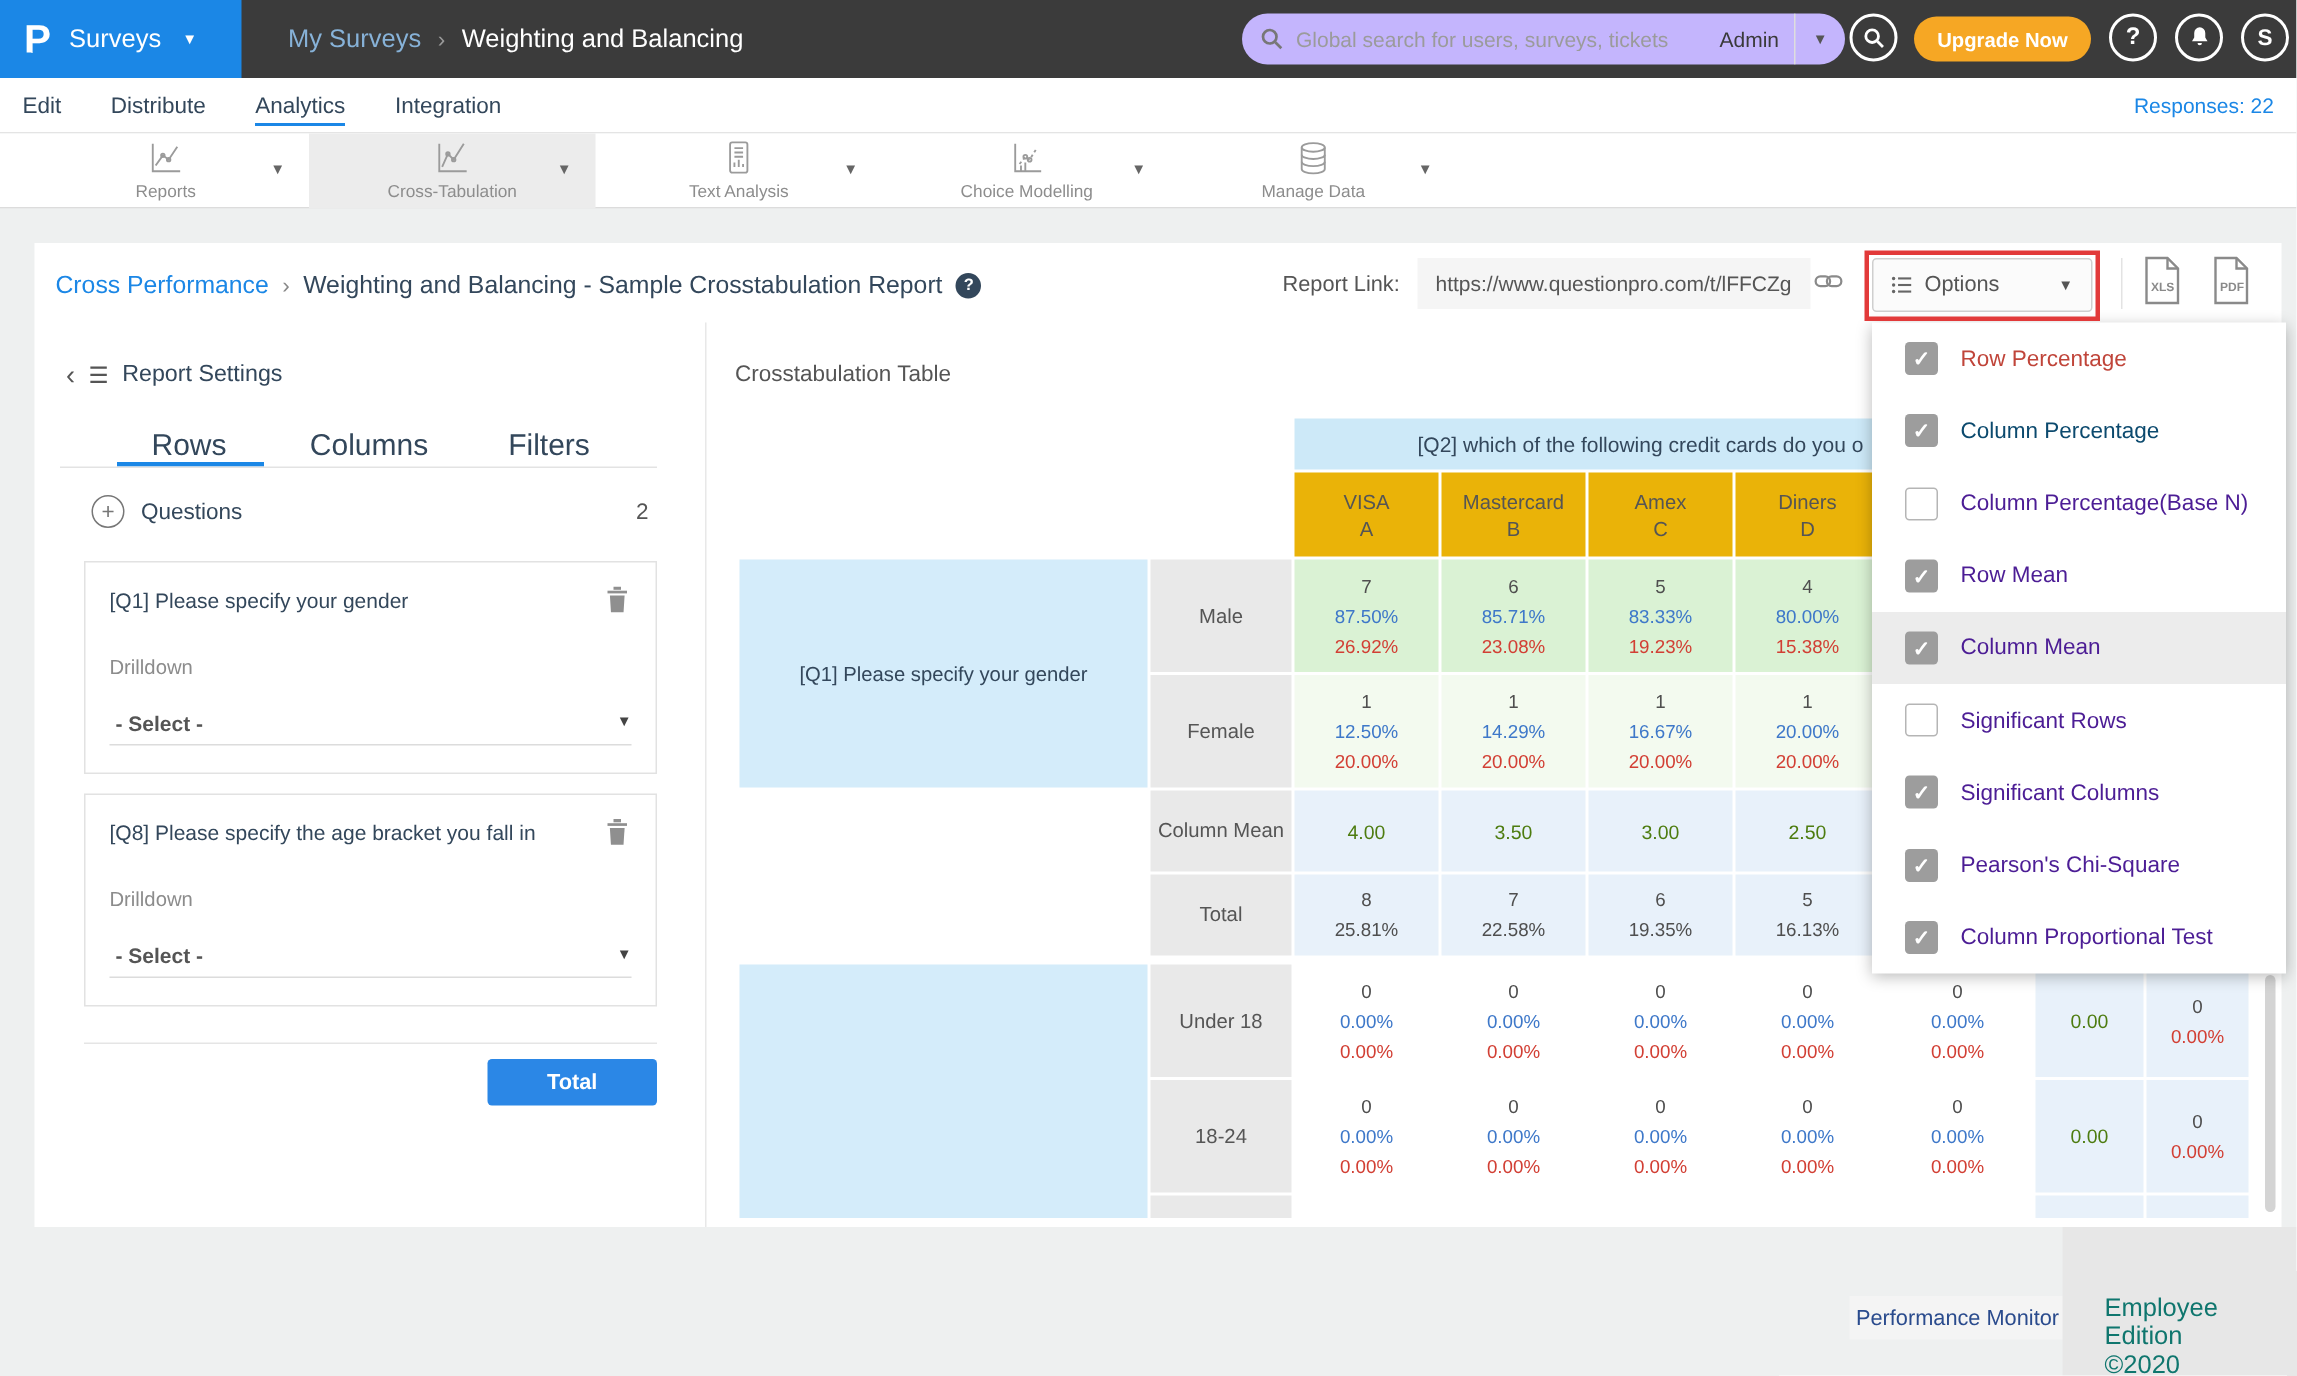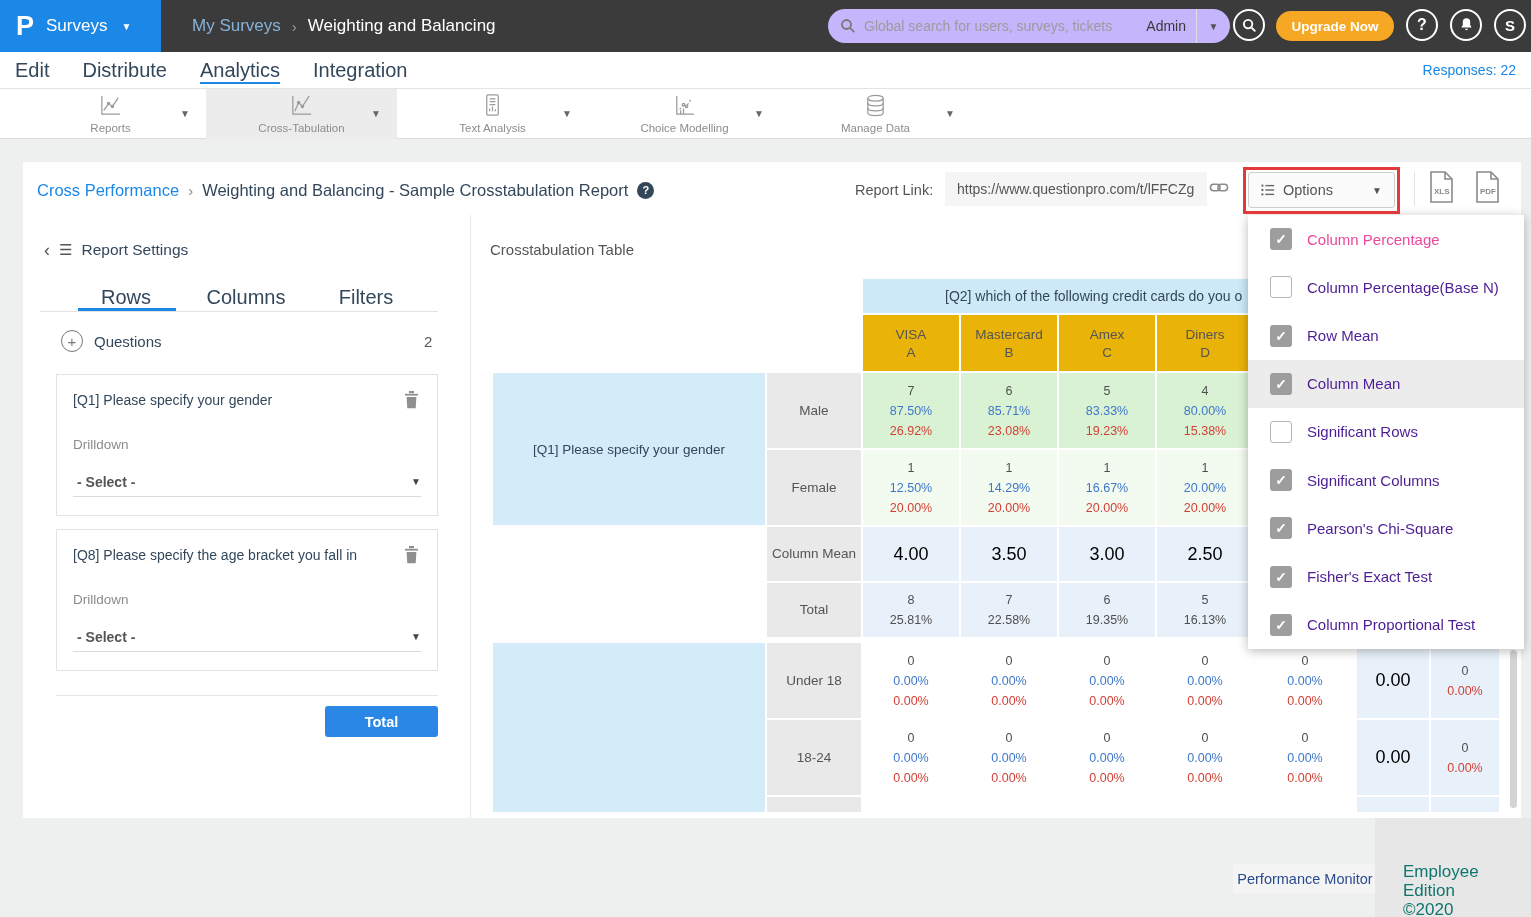--- a/index.html
+++ b/index.html
@@ -32,21 +32,21 @@
   .search-scope { color:#3a3a3a; font-size:14px; padding:0 10px; }
   .scope-caret-box { width:34px; height:34px; border-left:1px solid #dedede; color:#555; font-size:10px; }
   .circle-btn { width:32px; height:32px; border:2px solid #fff; border-radius:50%; color:#fff; }
   .upgrade-btn { left:1276px; top:11px; width:118px; height:30px; background:#f6a724; border-radius:15px; color:#fff; font-size:13.5px; font-weight:bold; }
   .q-circle { font-size:16px; font-weight:bold; }
   .avatar-circle { font-size:15px; font-weight:bold; }
 
   
   .navbar { left:0; top:52px; width:1531px; height:37px; background:#fff; border-bottom:1px solid #e4e4e4; }
   .nav-items { left:15px; top:0; height:36px; gap:33px; }
-  .nav-item { position:relative; color:#33475b; font-size:20px; height:36px; display:flex; align-items:center; cursor:pointer; }
+  .nav-item { position:relative; color:#33475b; font-size:15px; height:36px; display:flex; align-items:center; cursor:pointer; }
   .nav-item.active::after { content:""; position:absolute; left:0; right:0; bottom:4px; height:2px; background:#1b87e6; }
   .responses { right:15px; top:0; height:36px; color:#1b87e6; font-size:14px; }
 
   
   .toolbar { left:0; top:89px; width:1531px; height:50px; background:#fff; border-bottom:1px solid #dcdcdc; }
   .tool-cell { position:absolute; top:0; width:191px; height:50px; cursor:pointer; }
   .tool-cell.active { background:#ececec; }
   .tool-icon { position:absolute; left:0; right:0; top:4px; display:flex; justify-content:center; }
   .tool-label { position:absolute; left:0; right:0; bottom:5px; text-align:center; font-size:11.5px; color:#8d8d8d; }
   .tool-caret { position:absolute; right:16px; top:19px; font-size:10px; color:#666; }
@@ -102,34 +102,34 @@
   .q-label-cell { left:493px; width:272px; background:#d4ecfa; color:#33475b; font-size:13.5px; text-align:center; padding:0 20px; }
   .rowhead { left:767px; width:94px; background:#e9e9e9; color:#555; font-size:13.5px; flex-direction:column; line-height:18px; text-align:center; }
   .cell { flex-direction:column; line-height:20px; font-size:12.5px; }
   .cell .cnt { color:#4f4f4f; }
   .cell .rp { color:#3e78c9; }
   .cell .cp { color:#d23f34; }
   .green1 { background:#daf2d4; }
   .green2 { background:#f3faef; }
   .statblue { background:#e8f1fa; }
   .whitecell { background:#fff; }
-  .stat-val { color:#000000; font-size:18px; }
+  .stat-val { color:#4d7c0f; font-size:13px; }
   .scrollbar-v { left:1510px; top:650px; width:7px; height:158px; background:#d4d4d4; border-radius:4px; }
 
   
   .dropdown { left:1248px; top:215px; width:276px; height:434px; background:#fff; box-shadow:0 2px 10px rgba(0,0,0,0.28); z-index:50; display:flex; flex-direction:column; }
   .dd-item { flex:1; display:flex; align-items:center; padding-left:22px; cursor:pointer; }
   .dd-item.hl { background:#ececec; }
   .cb { width:22px; height:22px; border-radius:3px; flex:none; }
   .cb.on { background:#9d9d9d; display:flex; align-items:center; justify-content:center; }
   .cb.on::after { content:"\2713"; color:#fff; font-size:14px; font-weight:bold; }
   .cb.off { background:#fff; border:1px solid #b5b5b5; }
   .dd-label { margin-left:15px; font-size:15px; color:#4c1d95; }
   .dd-label.red { color:#c0453a; }
-  .dd-label.blue { color:#ec4899; }
+  .dd-label.blue { color:#0c4a6e; }
 
   
   .perf-monitor { left:1233px; top:864px; width:144px; height:29px; background:#f4f4f4; color:#2a4b8d; font-size:14.5px; cursor:pointer; }
   .footer-box { left:1375px; top:818px; width:156px; height:99px; background:#e7e7e7; padding:44px 0 0 28px; }
   .footer-box div { color:#0f766e; font-size:17px; line-height:19px; }
 
   svg { display:block; }
 </style>
 </head>
 <body>
@@ -518,20 +518,24 @@
 
 <div class="a" style="left:767px; top:797px; width:94px; height:15px; background:#e9e9e9;"></div>
 <div class="a statblue" style="left:1357px; top:797px; width:72px; height:15px;"></div>
 <div class="a statblue" style="left:1431px; top:797px; width:68px; height:15px;"></div>
 
 <div class="a scrollbar-v"></div>
 
 <div class="a dropdown">
   <div class="dd-item">
     <span class="cb on"></span>
+    <span class="dd-label red">Row Percentage</span>
+  </div>
+  <div class="dd-item">
+    <span class="cb on"></span>
     <span class="dd-label blue">Column Percentage</span>
   </div>
   <div class="dd-item">
     <span class="cb off"></span>
     <span class="dd-label">Column Percentage(Base N)</span>
   </div>
   <div class="dd-item">
     <span class="cb on"></span>
     <span class="dd-label">Row Mean</span>
   </div>
@@ -543,24 +547,20 @@
     <span class="cb off"></span>
     <span class="dd-label">Significant Rows</span>
   </div>
   <div class="dd-item">
     <span class="cb on"></span>
     <span class="dd-label">Significant Columns</span>
   </div>
   <div class="dd-item">
     <span class="cb on"></span>
     <span class="dd-label">Pearson's Chi-Square</span>
-  </div>
-  <div class="dd-item">
-    <span class="cb on"></span>
-    <span class="dd-label">Fisher's Exact Test</span>
   </div>
   <div class="dd-item">
     <span class="cb on"></span>
     <span class="dd-label">Column Proportional Test</span>
   </div>
 </div>
 
 <div class="a perf-monitor ctr">Performance Monitor</div>
 <div class="a footer-box">
   <div>Employee Edition</div>

